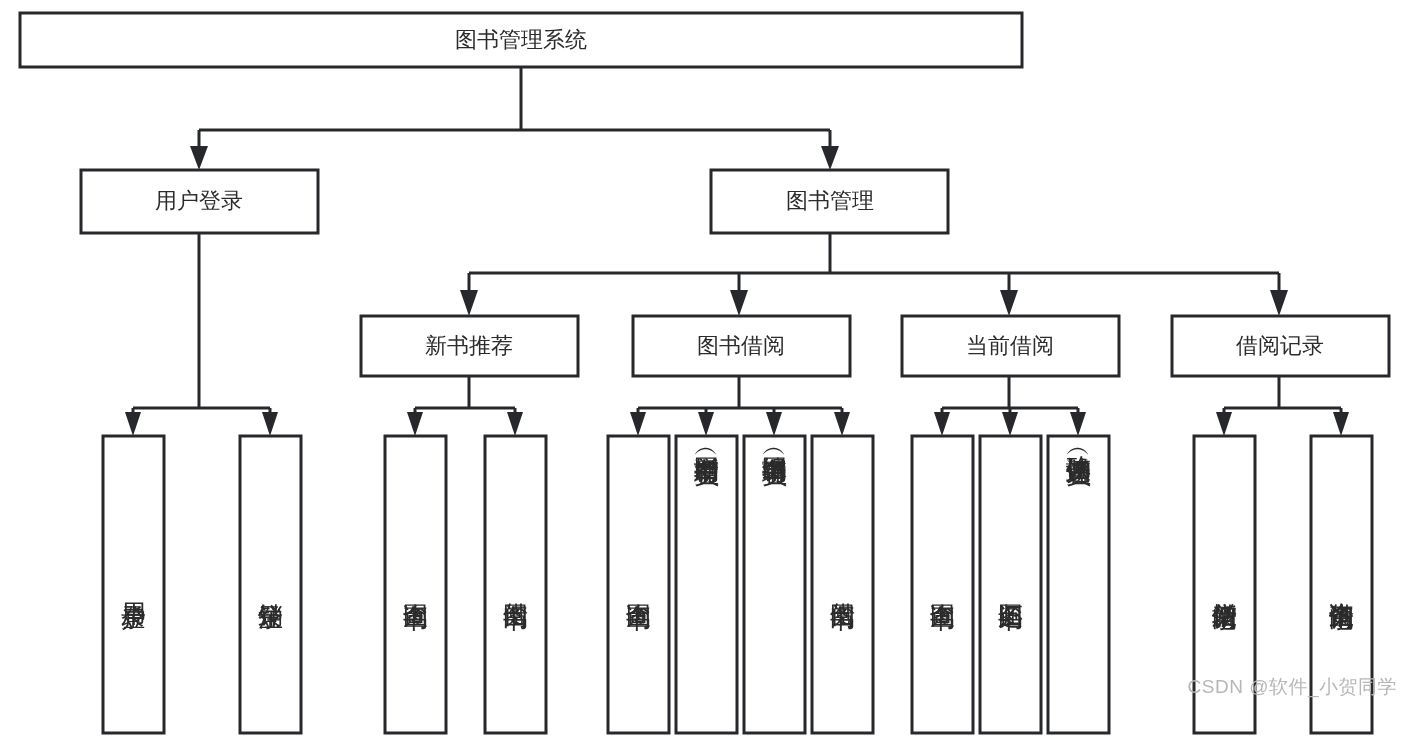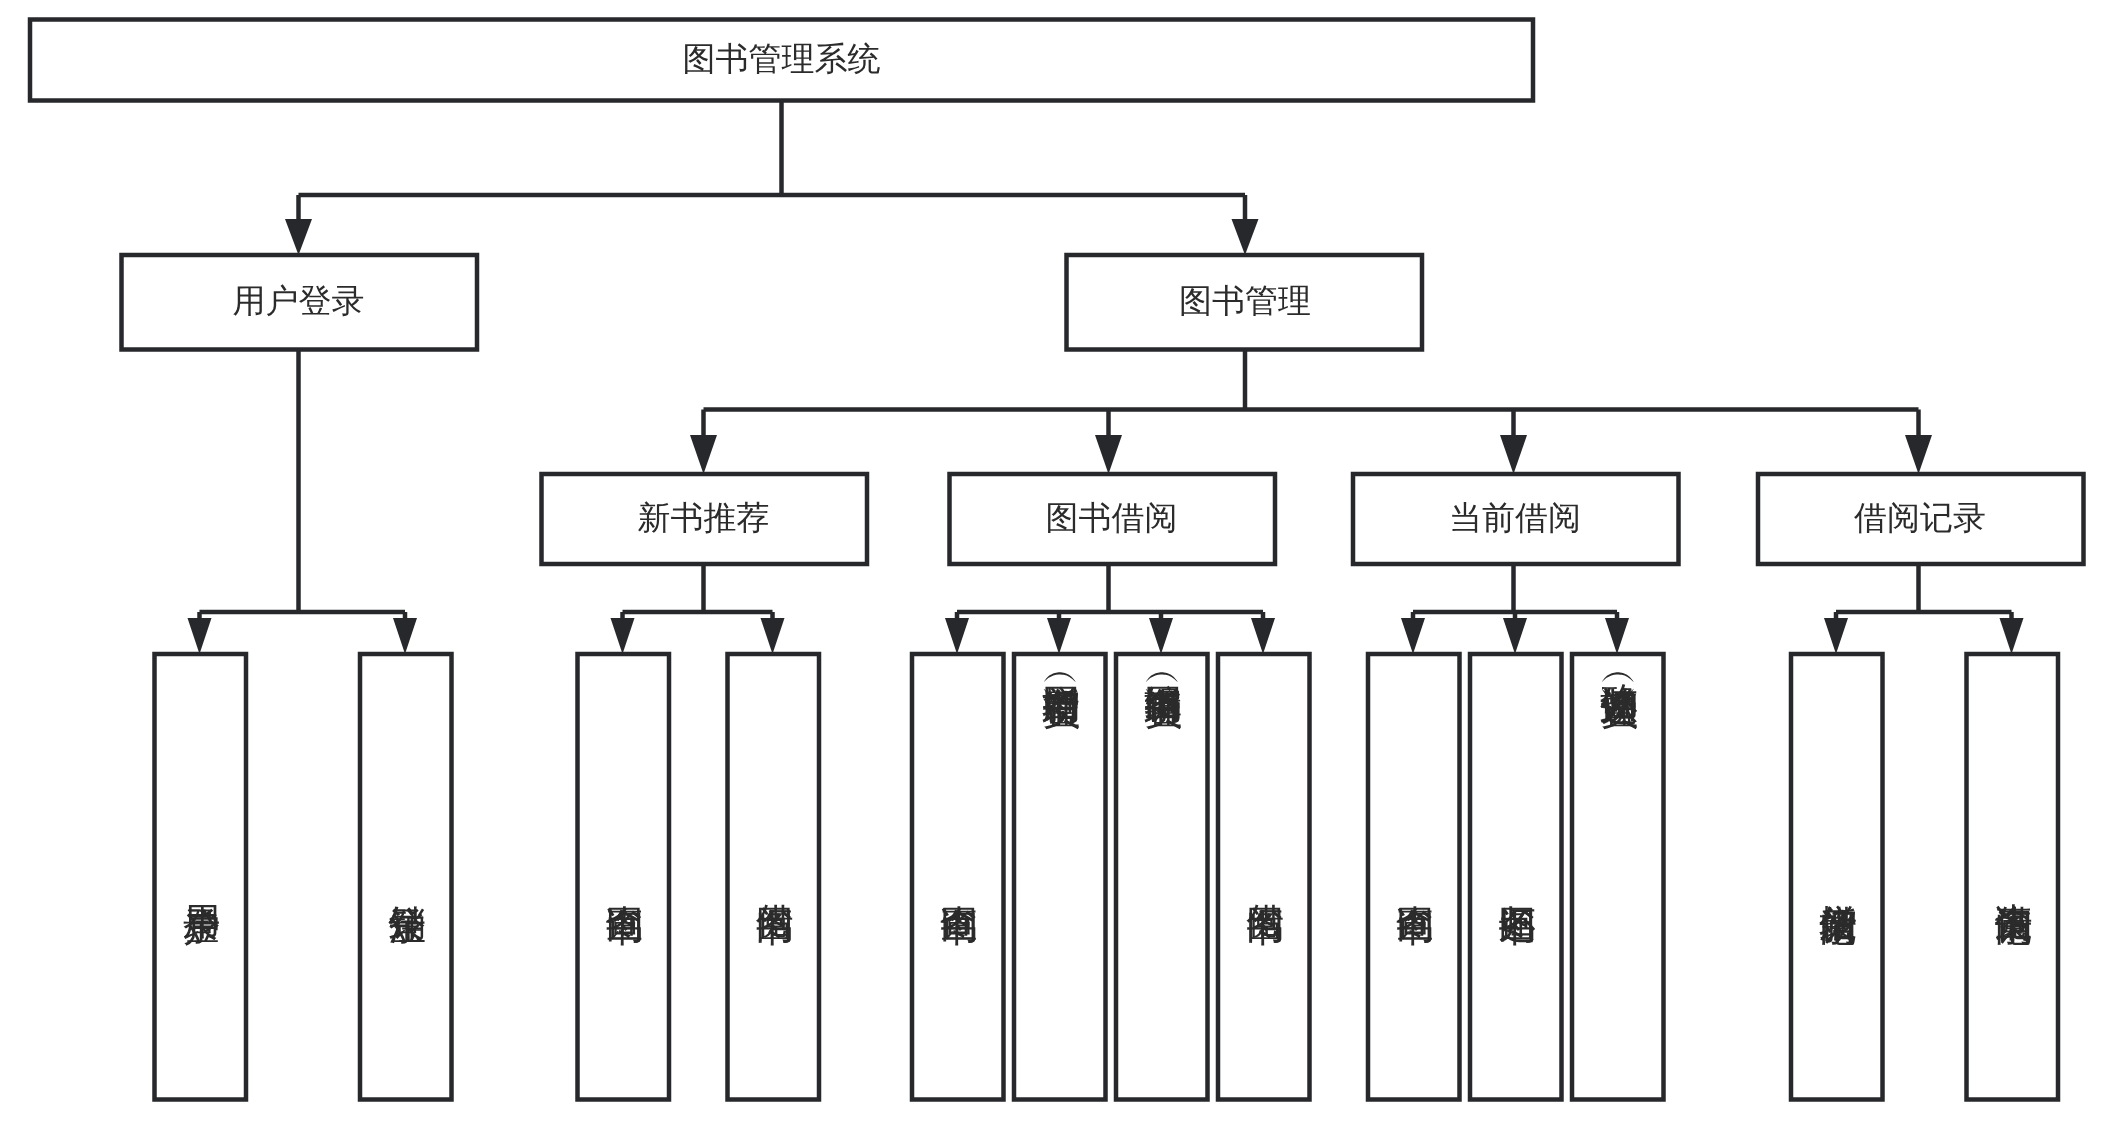--- a/index.html
+++ b/index.html
@@ -246,14 +246,15 @@
     <span class="vert-label">确认归还（管理员）</span>
   </div>
 
   <div class="vert-label-wrap" style="left:1194px; top:436px; width:61px; height:297px;">
     <span class="vert-label">新增借阅记录</span>
   </div>
   <div class="vert-label-wrap" style="left:1311px; top:436px; width:61px; height:297px;">
     <span class="vert-label">查询借阅记录</span>
   </div>
 
+  <div class="watermark">CSDN @软件_小贺同学</div>
 
 </div>
 
 </body></html>

